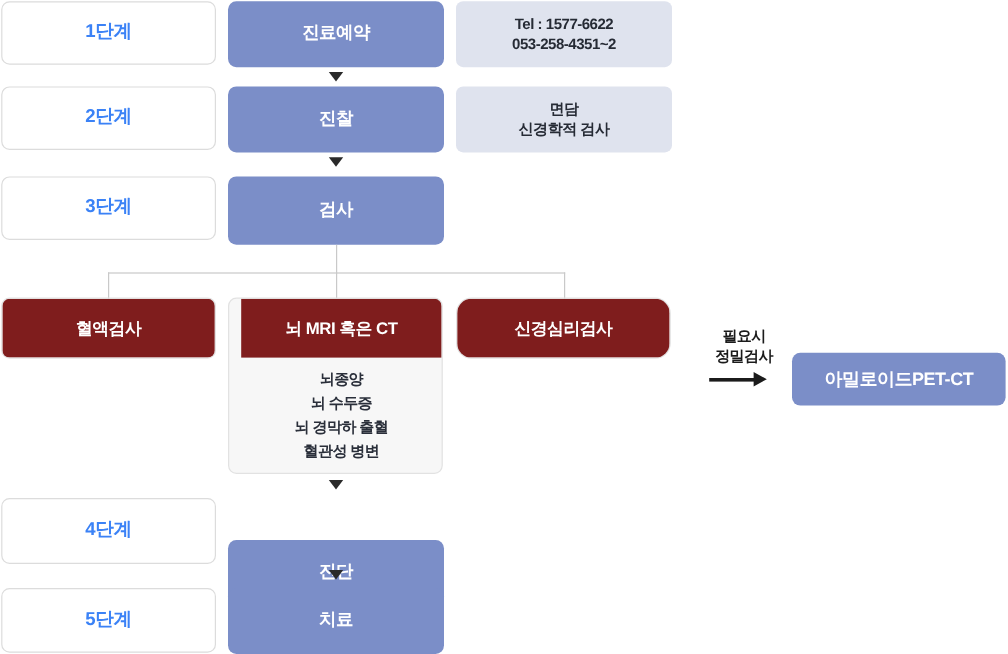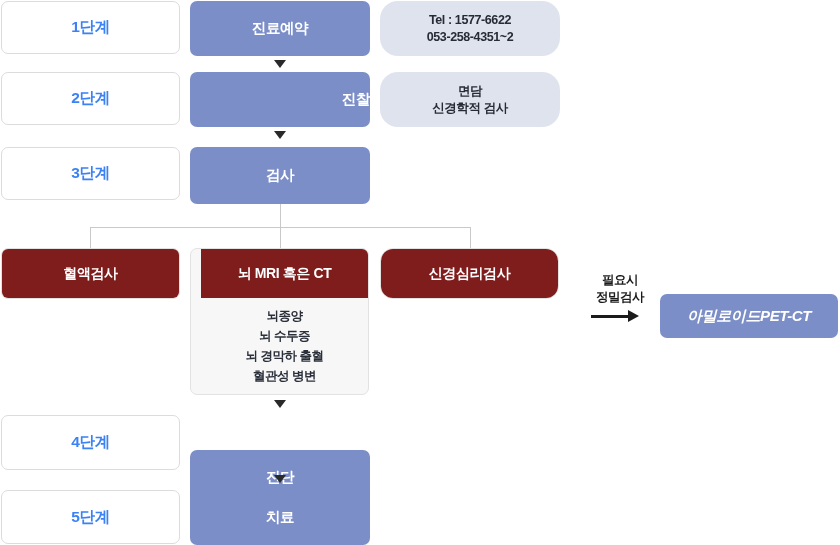--- a/index.html
+++ b/index.html
@@ -52,21 +52,21 @@
     font-size: 14.5px;
     font-weight: bold;
     letter-spacing: -0.4px;
   }
 
   
   .info-box {
     left: 380px;
     width: 180px;
     background: #dfe3ee;
-    border-radius: 18px;
+    border-radius: 6px;
     color: #262b35;
     font-size: 12.5px;
     font-weight: bold;
     letter-spacing: -0.4px;
   }
   .info-box .line { display: block; }
 
   
   .tri {
     position: absolute;
@@ -182,21 +182,21 @@
     <span>
       <span class="line">Tel : 1577-6622</span>
       <span class="line">053-258-4351~2</span>
     </span>
   </div>
   <div class="tri" style="left:274px;top:60px;"></div>
 
   <div class="box step-box" style="top:72px;height:53px;">
     <span>2단계</span>
   </div>
-  <div class="box proc-box" style="top:72px;height:55px;justify-content:flex-end;">
+  <div class="box proc-box" style="top:72px;height:55px;">
     <span>진찰</span>
   </div>
   <div class="box info-box" style="top:72px;height:55px;">
     <span>
       <span class="line">면담</span>
       <span class="line">신경학적 검사</span>
     </span>
   </div>
   <div class="tri" style="left:274px;top:131px;"></div>
 
@@ -232,21 +232,21 @@
   </div>
 
   <div class="side-note" style="left:575px;top:272px;width:90px;">
     <span class="line">필요시</span>
     <span class="line">정밀검사</span>
   </div>
   <div class="side-arrow" style="left:591px;top:310px;">
     <span class="shaft"></span>
     <span class="head"></span>
   </div>
-  <div class="pet-box" style="left:660px;top:294px;width:178px;height:44px;font-style:italic;">
+  <div class="pet-box" style="left:660px;top:294px;width:178px;height:44px;">
     <span>아밀로이드PET-CT</span>
   </div>
 
   <div class="tri" style="left:274px;top:400px;"></div>
 
   <div class="box step-box" style="top:415px;height:55px;">
     <span>4단계</span>
   </div>
   <div class="box proc-box" style="top:415px;height:55px;margin-top:35px;">
     <span>진단</span>

